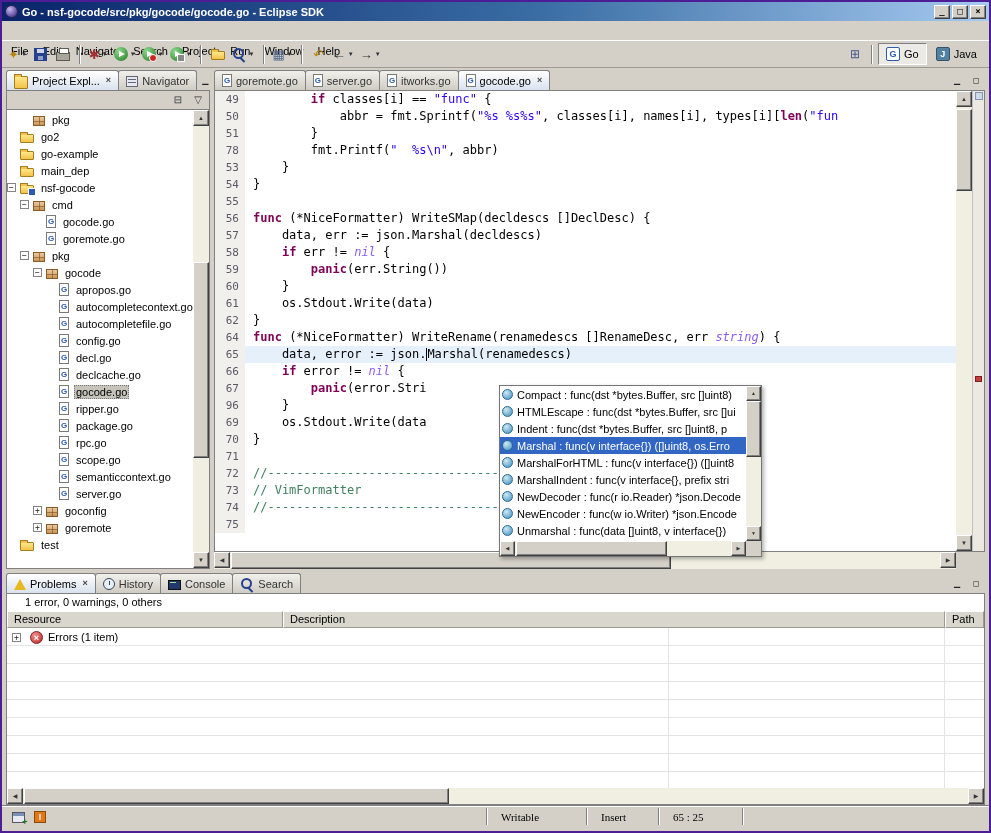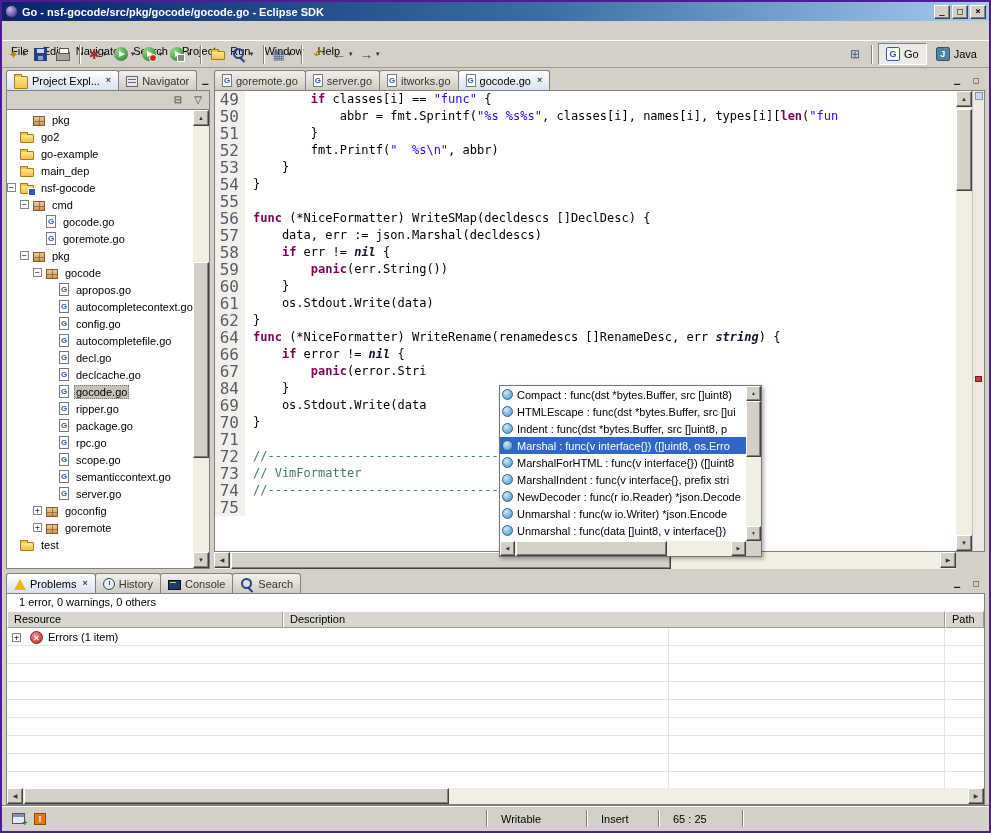--- a/index.html
+++ b/index.html
@@ -95,57 +95,57 @@
   .sb-thumb{position:absolute;left:0;right:0;background:#d4d0c8;border:1px solid;border-color:#fff #404040 #404040 #fff;box-shadow:inset -1px -1px 0 #808080;}
   .sb-thumb-h{position:absolute;top:0;bottom:0;background:#d4d0c8;border:1px solid;border-color:#fff #404040 #404040 #fff;box-shadow:inset -1px -1px 0 #808080;}
   .sm .sb-btn{width:15px;height:15px;font-size:5px;line-height:13px;}
   .sm{background:#f1efe2;}
 
   
   .editor{flex:1;display:flex;flex-direction:column;min-width:0;min-height:0;}
   .editor-body{flex:1;border:1px solid #808080;background:#fff;display:flex;overflow:hidden;min-height:0;}
   .code-col{flex:1;overflow:hidden;}
   .code-line{display:flex;height:17px;font:12px/17px "DejaVu Sans Mono",monospace;white-space:pre;}
-  .ln{width:30px;flex:none;background:#f2f0ec;color:#5a5a66;text-align:right;padding-right:6px;font-size:16px;}
+  .ln{width:30px;flex:none;background:#f2f0ec;color:#5a5a66;text-align:right;padding-right:6px;font-size:11px;}
   .ct{flex:1;padding-left:8px;}
   .code-line.cur .ct{background:#e6f0fb;}
   .seg-k{color:#7f0055;font-weight:bold;}
-  .seg-ki{color:#0f172a;font-weight:bold;font-style:italic;}
+  .seg-ki{color:#8b5cf6;font-weight:normal;font-style:italic;}
   .seg-s{color:#2a00ff;}
   .seg-c{color:#3f7f5f;}
   .caret{display:inline-block;width:1px;height:13px;background:#000;vertical-align:text-bottom;}
   .overview{width:12px;flex:none;background:#ece9e2;border-left:1px solid #c0c0c0;position:relative;}
   .ov-top{position:absolute;top:1px;left:2px;width:8px;height:8px;background:#cfd8e8;border:1px solid #8294b5;}
   .ov-mark{position:absolute;left:2px;right:2px;height:6px;background:#c43c3c;border:1px solid #7c1f1f;}
   .editor-hrow{height:17px;flex:none;display:flex;}
   .sb-corner{width:29px;flex:none;background:#d4d0c8;}
 
   
   .popup{position:absolute;left:497px;top:383px;width:263px;height:172px;background:#fff;border:1px solid #767676;display:grid;grid-template-columns:1fr 15px;grid-template-rows:1fr 15px;z-index:20;box-shadow:2px 2px 4px rgba(0,0,0,.3);}
   .pop-list{overflow:hidden;}
   .pop-row{height:17px;display:flex;align-items:center;gap:4px;padding:0 2px;white-space:nowrap;overflow:hidden;}
   .pop-row.sel{background:#3166c4;color:#fff;}
   .pop-icon{width:11px;height:11px;border-radius:50%;background:radial-gradient(circle at 35% 30%,#cfe9f5,#3c8fc0);border:1px solid #2a6a92;flex:none;}
   .pop-corner{background:#d4d0c8;}
 
   
   .bottom-wrap{height:232px;flex:none;display:flex;flex-direction:column;padding:0 4px;min-height:0;}
   .bottom-body{flex:1;border:1px solid #808080;background:#fff;display:flex;flex-direction:column;overflow:hidden;min-height:0;}
-  .summary{height:17px;flex:none;padding:2px 12px;background:#fff;}
+  .summary{height:17px;flex:none;padding:2px 18px;background:#fff;}
   .phead{height:17px;flex:none;display:flex;background:#d4d0c8;}
   .phcell{background:#d9d6cd;border:1px solid;border-color:#fff #9c9a92 #9c9a92 #fff;padding:1px 6px;white-space:nowrap;overflow:hidden;flex:none;}
   .pbody{flex:1;position:relative;background:repeating-linear-gradient(to bottom,#ffffff 0,#ffffff 17px,#e4e4e4 17px,#e4e4e4 18px);overflow:hidden;}
   .vline{position:absolute;top:0;bottom:0;width:1px;background:#e4e4e4;}
   .prow{height:18px;display:flex;align-items:center;gap:5px;padding-left:5px;position:relative;}
   .err-icon{width:13px;height:13px;border-radius:50%;background:radial-gradient(circle at 35% 30%,#f09090,#c22525);border:1px solid #7c1f1f;flex:none;}
   .err-icon::before{content:"×";display:block;color:#fff;font:bold 9px/12px "Liberation Sans",sans-serif;text-align:center;}
   .bottom-hrow{height:16px;flex:none;display:flex;}
 
   
-  .statusbar{height:26px;flex:none;border-top:1px solid #808080;box-shadow:inset 0 1px 0 #fff;display:flex;align-items:center;padding:2px 6px;}
+  .statusbar{height:26px;flex:none;border-top:1px solid #808080;box-shadow:inset 0 1px 0 #fff;display:flex;padding:2px 6px;font-family:Liberation Serif, serif;}
   .st-btn{width:20px;height:18px;display:flex;align-items:center;justify-content:center;margin-right:2px;}
   .sti-window{width:13px;height:11px;background:#e6e9f2;border:1px solid #556;position:relative;}
   .sti-window::before{content:"";position:absolute;left:0;right:0;top:0;height:3px;background:#7d90b5;}
   .sti-window::after{content:"+";position:absolute;right:-4px;bottom:-5px;color:#1a7a1a;font:bold 9px/9px "Liberation Sans",sans-serif;}
   .sti-alert{width:12px;height:12px;background:#e07818;border:1px solid #8a4a0a;}
   .sti-alert::before{content:"!";display:block;color:#fff;font:bold 9px/11px "Liberation Sans",sans-serif;text-align:center;}
   .st-spacer{flex:1;}
   .st-sep{width:2px;height:17px;border-left:1px solid #808080;border-right:1px solid #fff;margin:0 3px;}
   .st-cell{height:18px;line-height:18px;padding:0 10px;white-space:nowrap;}
   .st-cell.c-writable{width:92px;}
@@ -347,27 +347,27 @@
             <div class="tree-row">
               <span class="tindent" style="width: 39px;"></span>
               <span class="expander hid"></span>
               <span class="ticon icon-gofile"></span>
               <span class="tlabel">autocompletecontext.go</span>
             </div>
             <div class="tree-row">
               <span class="tindent" style="width: 39px;"></span>
               <span class="expander hid"></span>
               <span class="ticon icon-gofile"></span>
+              <span class="tlabel">autocompletefile.go</span>
+            </div>
+            <div class="tree-row">
+              <span class="tindent" style="width: 39px;"></span>
+              <span class="expander hid"></span>
+              <span class="ticon icon-gofile"></span>
               <span class="tlabel">config.go</span>
-            </div>
-            <div class="tree-row">
-              <span class="tindent" style="width: 39px;"></span>
-              <span class="expander hid"></span>
-              <span class="ticon icon-gofile"></span>
-              <span class="tlabel">autocompletefile.go</span>
             </div>
             <div class="tree-row">
               <span class="tindent" style="width: 39px;"></span>
               <span class="expander hid"></span>
               <span class="ticon icon-gofile"></span>
               <span class="tlabel">decl.go</span>
             </div>
             <div class="tree-row">
               <span class="tindent" style="width: 39px;"></span>
               <span class="expander hid"></span>
@@ -469,35 +469,36 @@
         <span class="panel-controls">
           <span class="pc-btn">▁</span>
           <span class="pc-btn">◻</span>
         </span>
       </div>
       <div class="editor-body">
         <div class="code-col">
             <div class="code-line"><span class="ln">49</span><span class="ct"><span class="seg-p">        </span><span class="seg-k">if</span><span class="seg-p"> classes[i] == </span><span class="seg-s">"func"</span><span class="seg-p"> {</span></span></div>
             <div class="code-line"><span class="ln">50</span><span class="ct"><span class="seg-p">            abbr = fmt.Sprintf(</span><span class="seg-s">"%s %s%s"</span><span class="seg-p">, classes[i], names[i], types[i][</span><span class="seg-k">len</span><span class="seg-p">(</span><span class="seg-s">"fun</span></span></div>
             <div class="code-line"><span class="ln">51</span><span class="ct"><span class="seg-p">        }</span></span></div>
-            <div class="code-line"><span class="ln">52</span><span class="ct"><span class="seg-p">        fmt.Printf(</span><span class="seg-s">"  %s\n"</span><span class="seg-p">, abbr)</span></span></div>
+            <div class="code-line"><span class="ln">78</span><span class="ct"><span class="seg-p">        fmt.Printf(</span><span class="seg-s">"  %s\n"</span><span class="seg-p">, abbr)</span></span></div>
             <div class="code-line"><span class="ln">53</span><span class="ct"><span class="seg-p">    }</span></span></div>
             <div class="code-line"><span class="ln">54</span><span class="ct"><span class="seg-p">}</span></span></div>
             <div class="code-line"><span class="ln">55</span><span class="ct"></span></div>
             <div class="code-line"><span class="ln">56</span><span class="ct"><span class="seg-k">func</span><span class="seg-p"> (*NiceFormatter) WriteSMap(decldescs []DeclDesc) {</span></span></div>
             <div class="code-line"><span class="ln">57</span><span class="ct"><span class="seg-p">    data, err := json.Marshal(decldescs)</span></span></div>
             <div class="code-line"><span class="ln">58</span><span class="ct"><span class="seg-p">    </span><span class="seg-k">if</span><span class="seg-p"> err != </span><span class="seg-ki">nil</span><span class="seg-p"> {</span></span></div>
             <div class="code-line"><span class="ln">59</span><span class="ct"><span class="seg-p">        </span><span class="seg-k">panic</span><span class="seg-p">(err.String())</span></span></div>
             <div class="code-line"><span class="ln">60</span><span class="ct"><span class="seg-p">    }</span></span></div>
             <div class="code-line"><span class="ln">61</span><span class="ct"><span class="seg-p">    os.Stdout.Write(data)</span></span></div>
             <div class="code-line"><span class="ln">62</span><span class="ct"><span class="seg-p">}</span></span></div>
             <div class="code-line"><span class="ln">64</span><span class="ct"><span class="seg-k">func</span><span class="seg-p"> (*NiceFormatter) WriteRename(renamedescs []RenameDesc, err </span><span class="seg-ki">string</span><span class="seg-p">) {</span></span></div>
+            <div class="code-line cur"><span class="ln">65</span><span class="ct"><span class="seg-p">    data, error := json.</span><span class="caret"></span><span class="seg-p">Marshal(renamedescs)</span></span></div>
             <div class="code-line"><span class="ln">66</span><span class="ct"><span class="seg-p">    </span><span class="seg-k">if</span><span class="seg-p"> error != </span><span class="seg-ki">nil</span><span class="seg-p"> {</span></span></div>
             <div class="code-line"><span class="ln">67</span><span class="ct"><span class="seg-p">        </span><span class="seg-k">panic</span><span class="seg-p">(error.Stri</span></span></div>
-            <div class="code-line"><span class="ln">84</span><span class="ct"><span class="seg-p">    }</span></span></div>
+            <div class="code-line"><span class="ln">96</span><span class="ct"><span class="seg-p">    }</span></span></div>
             <div class="code-line"><span class="ln">69</span><span class="ct"><span class="seg-p">    os.Stdout.Write(data</span></span></div>
             <div class="code-line"><span class="ln">70</span><span class="ct"><span class="seg-p">}</span></span></div>
             <div class="code-line"><span class="ln">71</span><span class="ct"></span></div>
             <div class="code-line"><span class="ln">72</span><span class="ct"><span class="seg-c">//---------------------------------------------------------</span></span></div>
             <div class="code-line"><span class="ln">73</span><span class="ct"><span class="seg-c">// VimFormatter</span></span></div>
             <div class="code-line"><span class="ln">74</span><span class="ct"><span class="seg-c">//---------------------------------------------------------</span></span></div>
             <div class="code-line"><span class="ln">75</span><span class="ct"></span></div>
           </div>
         <div class="sb-v">
           <span class="sb-btn">▲</span>
@@ -623,21 +624,21 @@
         <div class="pop-row">
           <span class="pop-icon"></span>
           <span class="pop-label">MarshalIndent : func(v interface{}, prefix stri</span>
         </div>
         <div class="pop-row">
           <span class="pop-icon"></span>
           <span class="pop-label">NewDecoder : func(r io.Reader) *json.Decode</span>
         </div>
         <div class="pop-row">
           <span class="pop-icon"></span>
-          <span class="pop-label">Unmarshal : func(w io.Writer) *json.Encode</span>
+          <span class="pop-label">NewEncoder : func(w io.Writer) *json.Encode</span>
         </div>
         <div class="pop-row">
           <span class="pop-icon"></span>
           <span class="pop-label">Unmarshal : func(data []uint8, v interface{})</span>
         </div>
       </div>
     <div class="sb-v sm" style="width:15px;">
       <span class="sb-btn">▲</span>
       <span class="sb-track">
           <span class="sb-thumb" style="top:0;height:45%;"></span>

